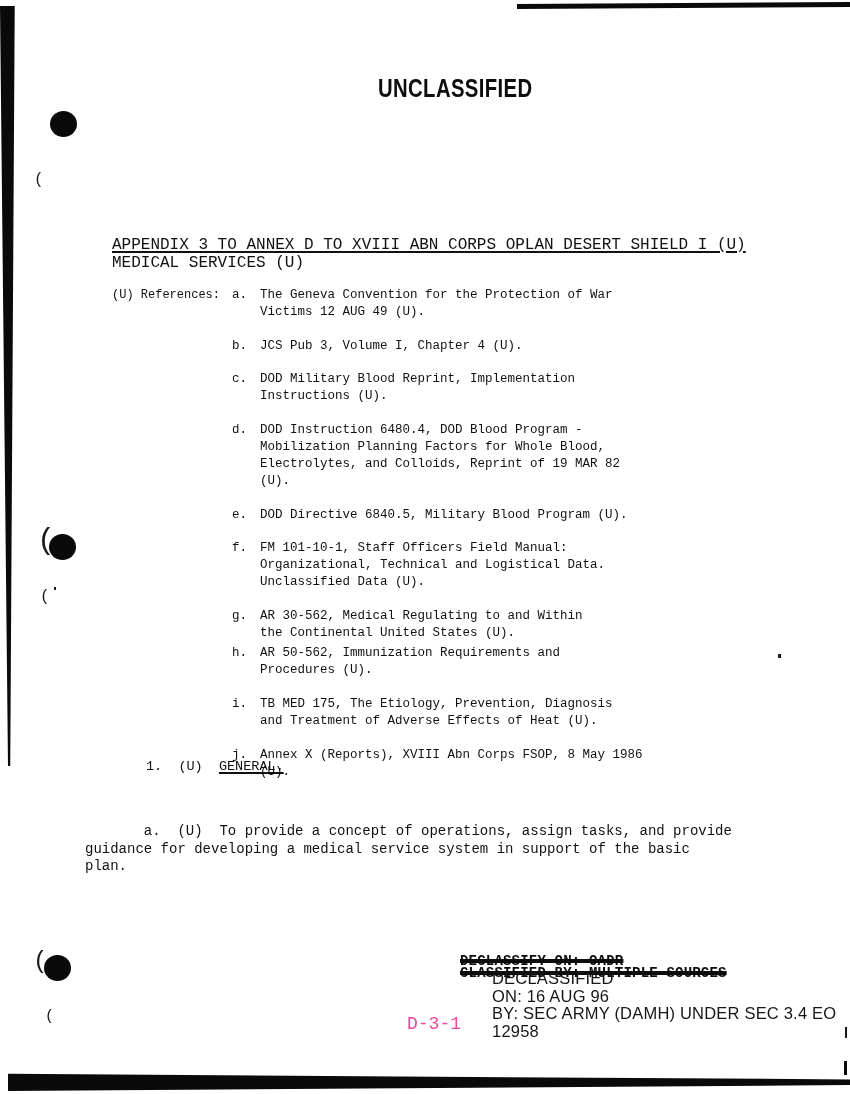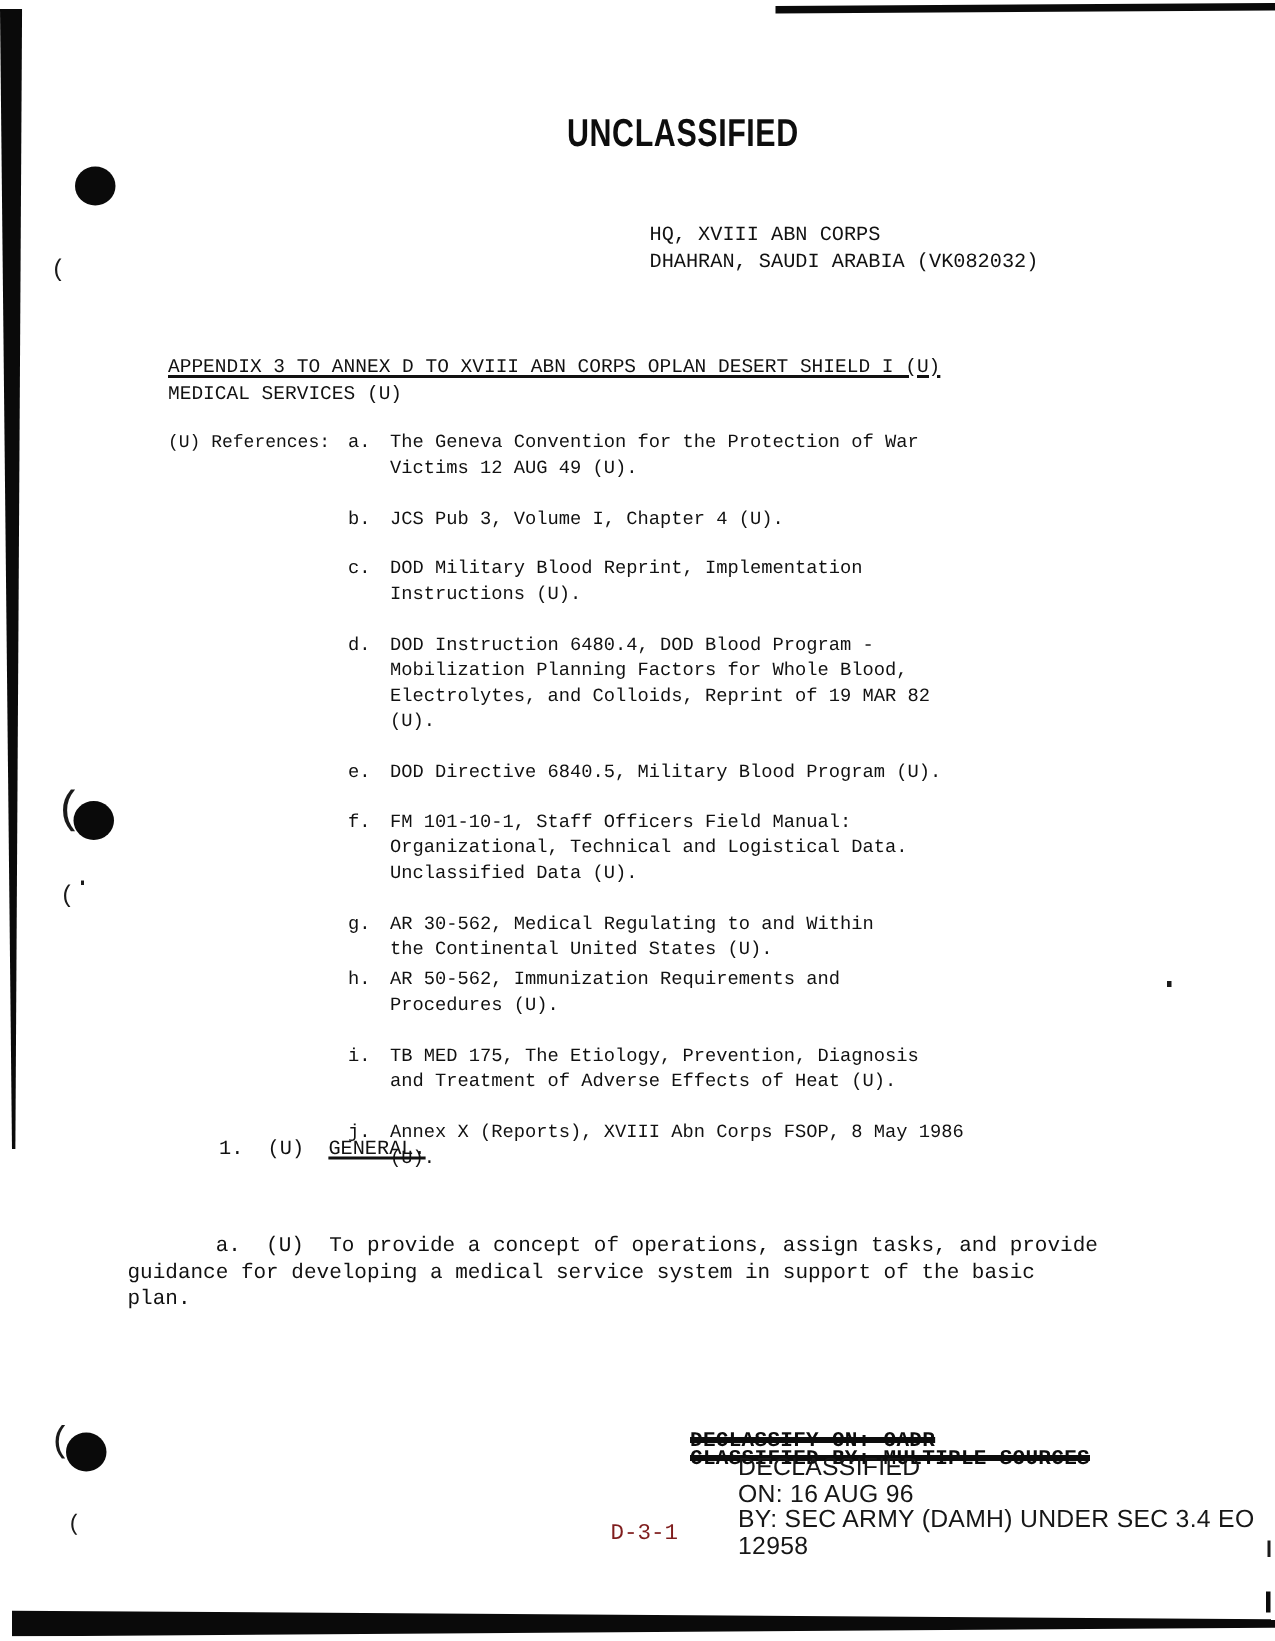--- a/index.html
+++ b/index.html
@@ -26,37 +26,37 @@
   .speck { background:#1a1a1a; }
 
   
   .banner {
     left:378px; top:75px;
     font:bold 26px/27px "Liberation Sans",sans-serif;
     letter-spacing:0.5px; color:#0d0d0d;
     transform:scaleX(0.78); transform-origin:left center;
   }
   .letterhead { left:433px; top:149px; font-size:13.5px; line-height:17.5px; color:#111; }
-  .doc-title { left:112px; top:236px; font-size:13px; line-height:18px; color:#111; }
+  .doc-title { left:112px; top:236px; font-size:16px; line-height:18px; color:#111; }
   .doc-title .u1 { text-decoration:underline; text-decoration-thickness:1.5px; text-underline-offset:2px; }
   .refs-heading { left:112px; top:287px; font-size:12px; line-height:17px; color:#111; }
   .ref-row { position:absolute; left:232px; display:flex; font-size:12.5px; line-height:17px; color:#111; }
   .ref-label { width:28px; flex:0 0 28px; }
   .ref-text { white-space:pre; }
   .section-head { left:98px; top:758px; font-size:13.5px; line-height:17px; color:#111;margin-left:48px; }
   .section-head .u2 { text-decoration:underline; text-decoration-thickness:1.5px; text-underline-offset:2px; }
   .para { left:85px; top:823px; font-size:14px; line-height:17.5px; color:#111; }
 
   .struck { position:absolute; left:452px; font:bold 14px/17px "Liberation Mono",monospace;
             color:#0c0c0c; letter-spacing:0.2px;
             text-decoration:line-through; text-decoration-thickness:4px;
             padding:0 8px; }
   .stamp { left:492px; top:970px; font:16.5px/17.5px "Liberation Sans",sans-serif;
            color:#161616; white-space:pre; letter-spacing:0.2px; }
-  .pageno { left:407px; top:1014px; font-size:15px; color:#7f1d1d;text-align:center; }
+  .pageno { left:407px; top:1014px; font-size:18px; color:#ec4899;text-align:center; }
 </style>
 </head>
 <body>
 
 <div class="page">
 
   <div class="abs topright-bar"></div>
   <div class="abs left-bar"></div>
   <div class="abs bottom-bar"></div>
   <div class="abs bottom-tick"></div>
@@ -69,22 +69,20 @@
   <div class="abs paren" style="left:37px; top:524px; font-size:30px;">(</div>
   <div class="abs paren" style="left:40px; top:588px; font-size:16px;">(</div>
   <div class="abs speck" style="left:54px; top:587px; width:2px; height:3px;"></div>
   <div class="abs paren" style="left:33px; top:948px; font-size:24px;">(</div>
   <div class="abs paren" style="left:45px; top:1008px; font-size:15px;">(</div>
   <div class="abs speck" style="left:778px; top:654px; width:3px; height:4px;"></div>
   <div class="abs speck" style="left:845px; top:1027px; width:2px; height:11px;"></div>
 
   <div class="abs banner">UNCLASSIFIED</div>
 
-  <div class="abs letterhead pre"><span>HQ, XVIII ABN CORPS</span>
-<span>DHAHRAN, SAUDI ARABIA (VK082032)</span></div>
 
   <div class="abs doc-title pre"><span class="u1">APPENDIX 3 TO ANNEX D TO XVIII ABN CORPS OPLAN DESERT SHIELD I (U)</span>
 <span>MEDICAL SERVICES (U)</span></div>
 
   <div class="abs refs-heading">(U) References:</div>
 
   <div class="ref-row" style="top:287px;">
     <span class="ref-label">a.</span>
     <span class="ref-text">The Geneva Convention for the Protection of War
 Victims 12 AUG 49 (U).</span>

